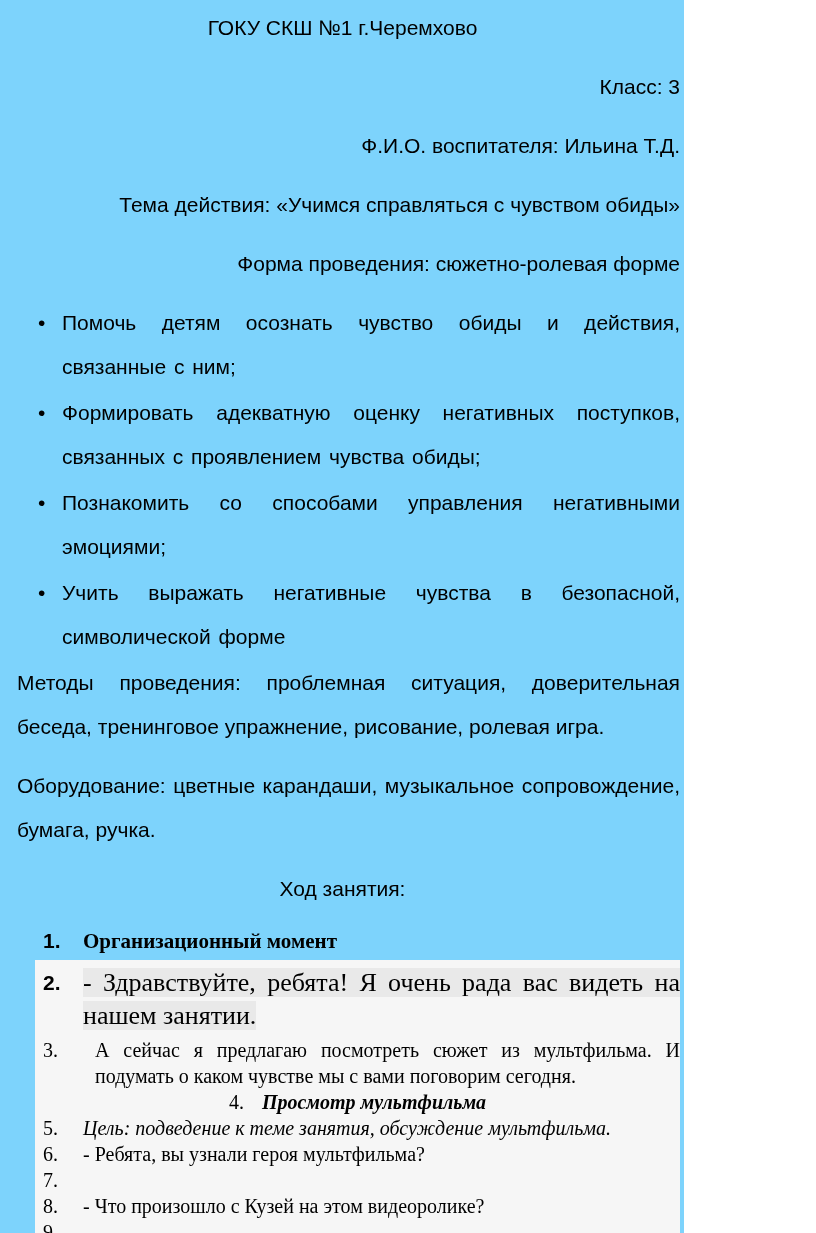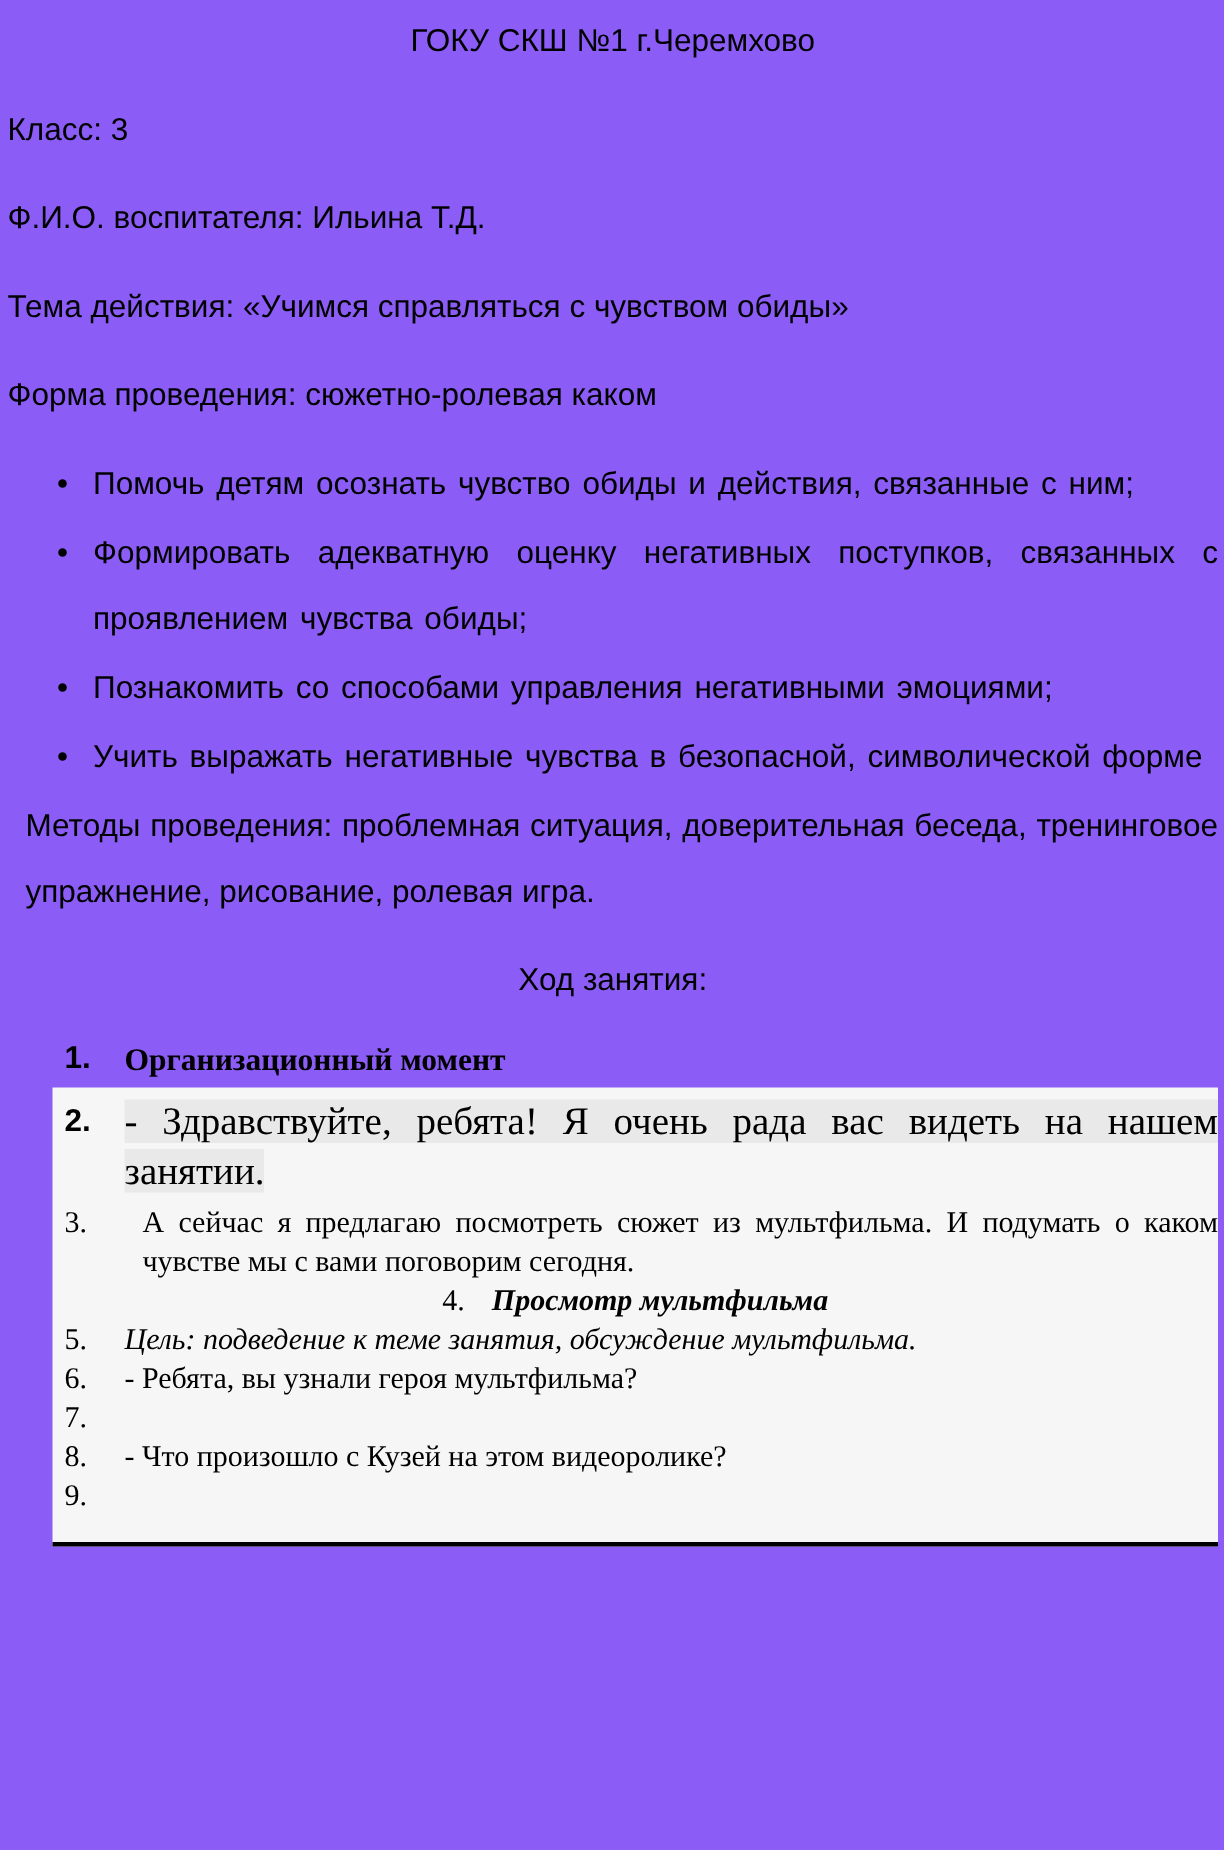--- a/index.html
+++ b/index.html
@@ -1,22 +1,22 @@
 <!DOCTYPE html>
 <html><head>
 <meta charset="utf-8">
 <style>
   * { box-sizing: border-box; margin: 0; padding: 0; }
   html, body { background: #ffffff; }
   body { width: 816px; color: #000; font-family: "Liberation Sans", sans-serif; }
   .page {
-    width: 816px; height: 1233px; background: #8b5cf6;
+    width: 684px; height: 1233px; background: #7dd3fc;
     padding: 6px 4px 0 5px; overflow: hidden; position: relative;
   }
-  .p { font-size: 21px; line-height: 44px; margin-bottom: 15px; }
+  .p { font-size: 21px; line-height: 44px; margin-bottom: 15px; text-align: right; }
   .center { text-align: center; }
   .just { text-align: justify; margin-left: 12px; }
 
   
   .goals { margin-bottom: 2px; }
   .goal { display: flex; padding-left: 33px; margin-bottom: 2px; }
   .goal .bullet { flex: none; width: 24px; font-size: 21px; line-height: 44px; }
   .goal .g-text { flex: 1; font-size: 21px; line-height: 44px; text-align: justify; word-spacing: 2px; }
 
   
@@ -51,21 +51,21 @@
 <div class="page">
 
   <p class="p center">ГОКУ СКШ №1 г.Черемхово</p>
 
   <p class="p">Класс: 3</p>
 
   <p class="p">Ф.И.О. воспитателя: Ильина Т.Д.</p>
 
   <p class="p">Тема действия: «Учимся справляться с чувством обиды»</p>
 
-  <p class="p">Форма проведения: сюжетно-ролевая каком</p>
+  <p class="p">Форма проведения: сюжетно-ролевая форме</p>
 
 
   <div class="goals">
     <div class="goal">
       <span class="bullet">•</span>
       <div class="g-text">Помочь детям осознать чувство обиды и действия, связанные с ним;</div>
     </div>
     <div class="goal">
       <span class="bullet">•</span>
       <div class="g-text">Формировать адекватную оценку негативных поступков, связанных с проявлением чувства обиды;</div>
@@ -75,20 +75,21 @@
       <div class="g-text">Познакомить со способами управления негативными эмоциями;</div>
     </div>
     <div class="goal">
       <span class="bullet">•</span>
       <div class="g-text">Учить выражать негативные чувства в безопасной, символической форме</div>
     </div>
   </div>
 
   <p class="p just">Методы проведения: проблемная ситуация, доверительная беседа, тренинговое упражнение, рисование, ролевая игра.</p>
 
+  <p class="p just">Оборудование: цветные карандаши, музыкальное сопровождение, бумага, ручка.</p>
 
   <p class="p center">Ход занятия:</p>
 
   <div class="hod">
 
     <div class="li li-1">
       <span class="num">1.</span>
       <div class="txt">Организационный момент</div>
     </div>
 

